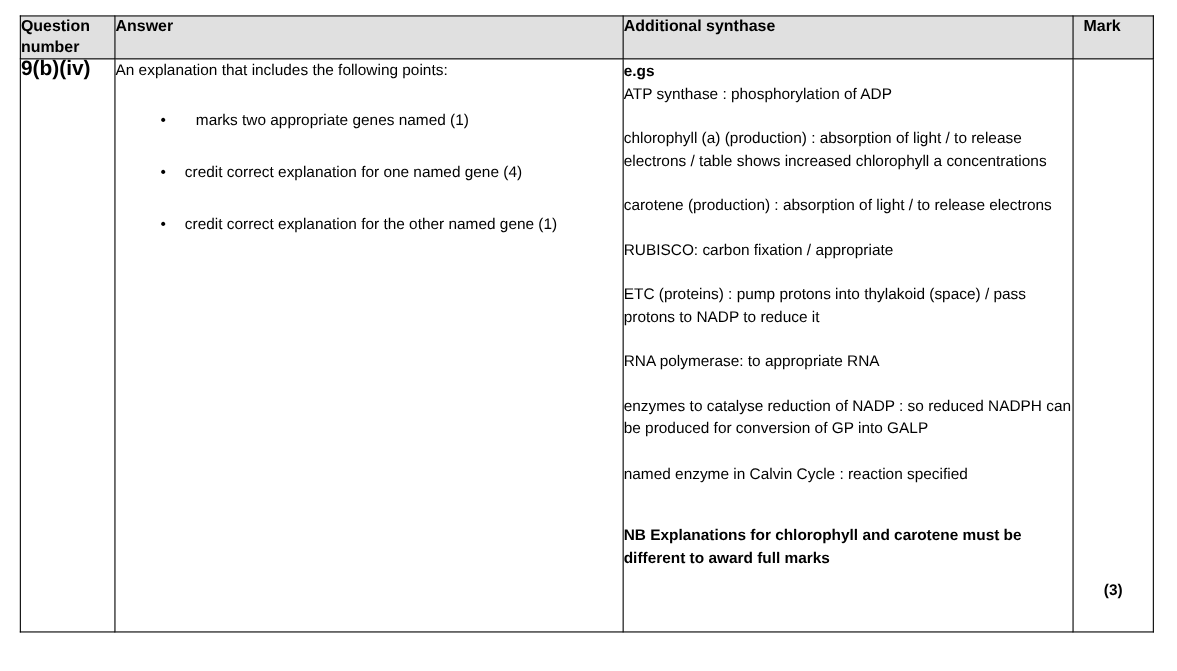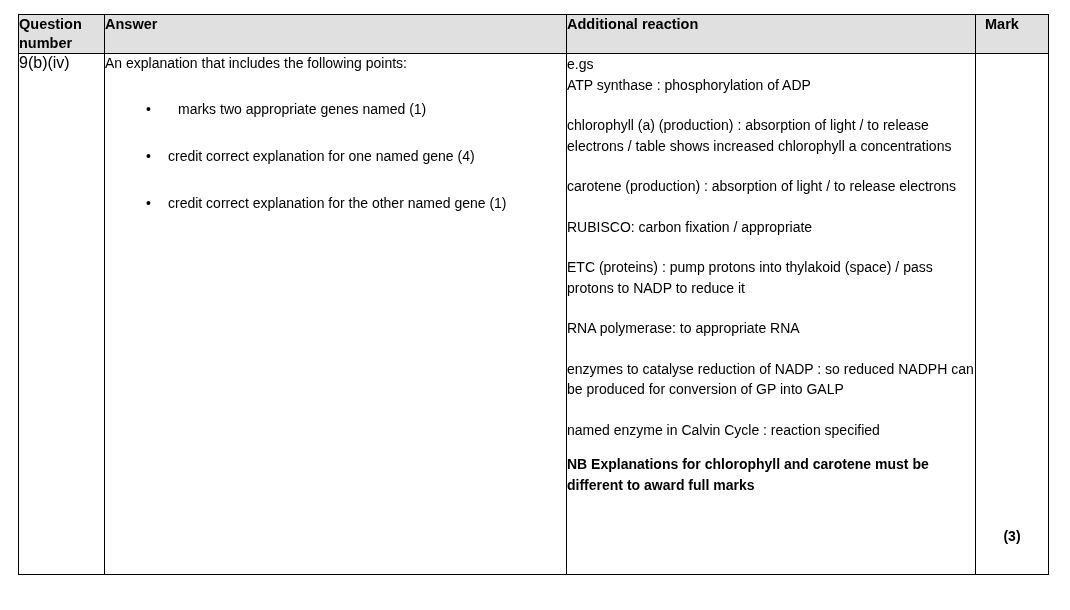--- a/index.html
+++ b/index.html
@@ -50,22 +50,22 @@
     font-size: 14.5px;
     line-height: 19px;
     text-align: left;
     padding: 5px 0 6px 7px;
     height: 32px;
   }
   thead th.mark-h { padding-left: 9px; }
 
   
   td.qnum {
-    font-weight: normal;
-    font-size: 16px;
+    font-weight: bold;
+    font-size: 19px;
     line-height: 18px;
     padding: 9px 0 0 5px;
     height: 520px;
   }
 
   td.answer {
     font-size: 14px;
     line-height: 19px;
     padding: 9px 0 0 7px;
   }
@@ -110,25 +110,25 @@
   }
   ul.answer-points li .b { font-weight: normal; }
 
   
   .guide-block {
     margin: 0 0 20px 0;
   }
   .guide-block:last-child { margin-bottom: 0; }
   .guide-block.tight { margin-bottom: 0; }
   .guide-block .lead {
-    font-weight: normal;
+    font-weight: bold;
   }
   .guide-block.nb {
     font-weight: bold;
-    margin-top: 14px;
+    margin-top: 36px;
     margin-bottom: 0;
   }
 
   
   .mark-value {
     position: absolute;
     left: 0;
     right: 0;
     bottom: 28px;
     text-align: center;
@@ -146,21 +146,21 @@
       <col class="c-qnum">
       <col class="c-ans">
       <col class="c-guid">
       <col class="c-mark">
     </colgroup>
 
     <thead>
       <tr>
         <th class="qnum-h">Question number</th>
         <th class="ans-h">Answer</th>
-        <th class="guid-h">Additional reaction</th>
+        <th class="guid-h">Additional synthase</th>
         <th class="mark-h">Mark</th>
       </tr>
     </thead>
 
     <tbody>
       <tr>
 
         <td class="qnum">9(b)(iv)</td>
 
         <td class="answer">

